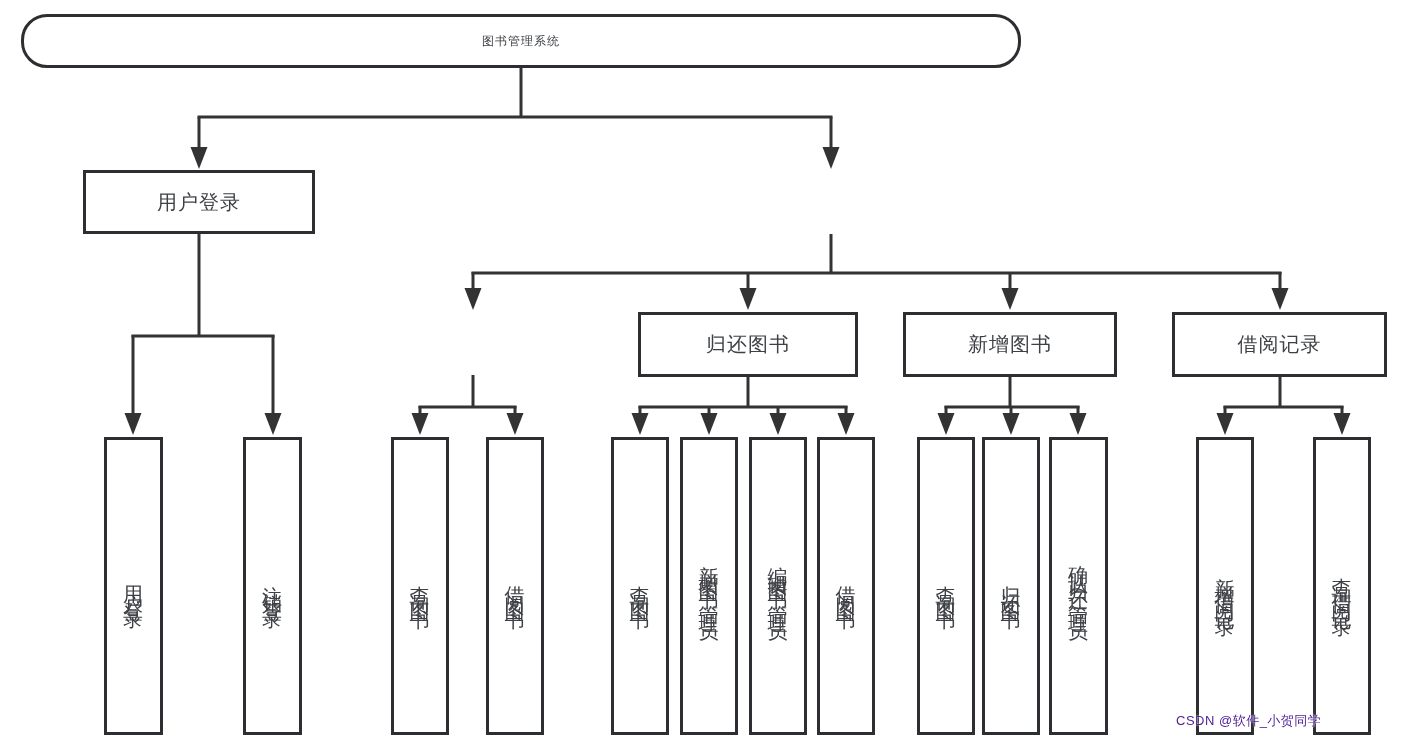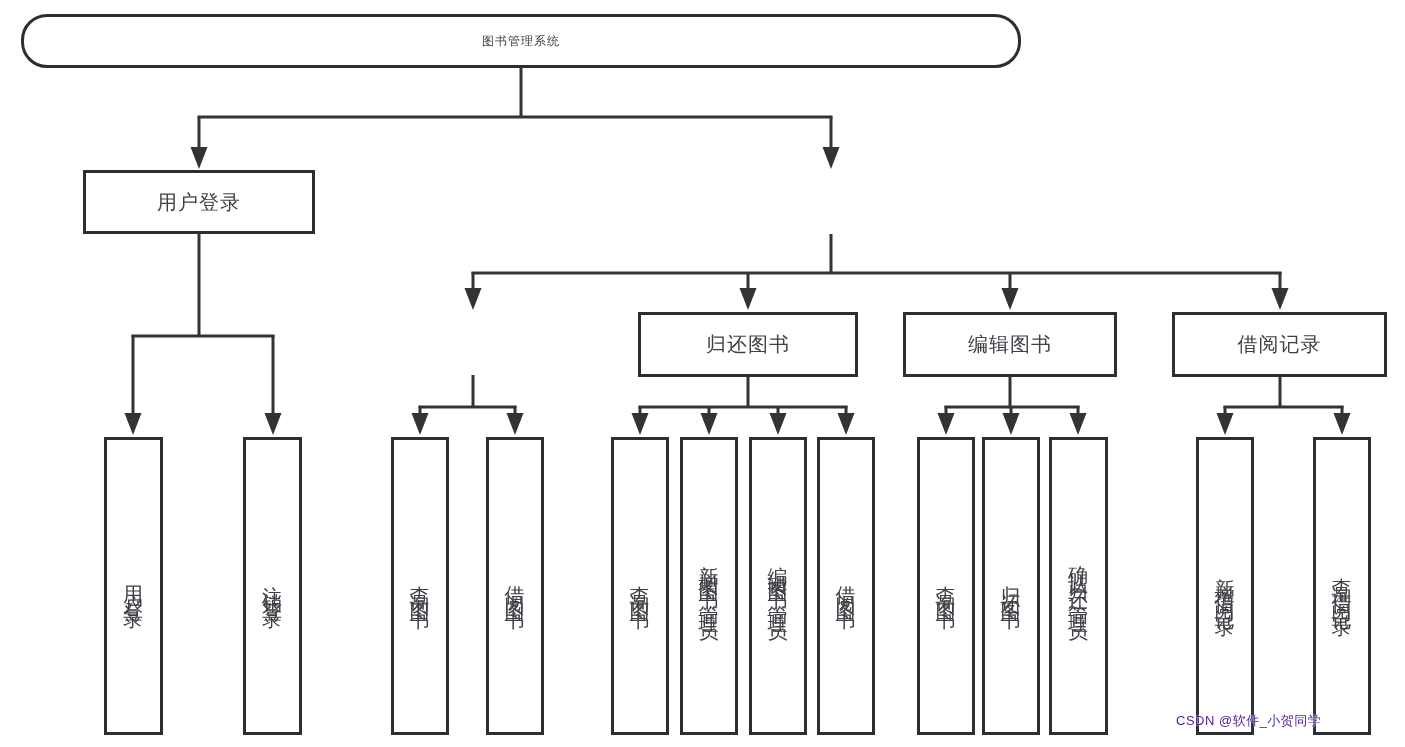--- a/index.html
+++ b/index.html
@@ -99,21 +99,21 @@
       <polygon points="1216.5,413 1233.5,413 1225,435"></polygon>
       <polygon points="1333.5,413 1350.5,413 1342,435"></polygon>
     </g>
   </svg>
 
   <div class="box root-box" style="left:21px;top:14px;width:1000px;height:54px">图书管理系统</div>
 
   <div class="box hbox" style="left:83px;top:170px;width:232px;height:64px">用户登录</div>
 
   <div class="box hbox" style="left:638px;top:312px;width:220px;height:65px">归还图书</div>
-  <div class="box hbox" style="left:903px;top:312px;width:214px;height:65px">编辑图书</div>
+  <div class="box hbox" style="left:903px;top:312px;width:214px;height:65px">新增图书</div>
   <div class="box hbox" style="left:1172px;top:312px;width:215px;height:65px">借阅记录</div>
 
   <div class="box vbox" style="left:104px;top:437px;width:59px;height:298px">用户登录</div>
   <div class="box vbox" style="left:243px;top:437px;width:59px;height:298px">注销登录</div>
 
   <div class="box vbox" style="left:391px;top:437px;width:58px;height:298px">查询图书</div>
   <div class="box vbox" style="left:486px;top:437px;width:58px;height:298px">借阅图书</div>
 
   <div class="box vbox" style="left:611px;top:437px;width:58px;height:298px">查询图书</div>
   <div class="box vbox long" style="left:680px;top:437px;width:58px;height:298px">新增图书（管理员）</div>

